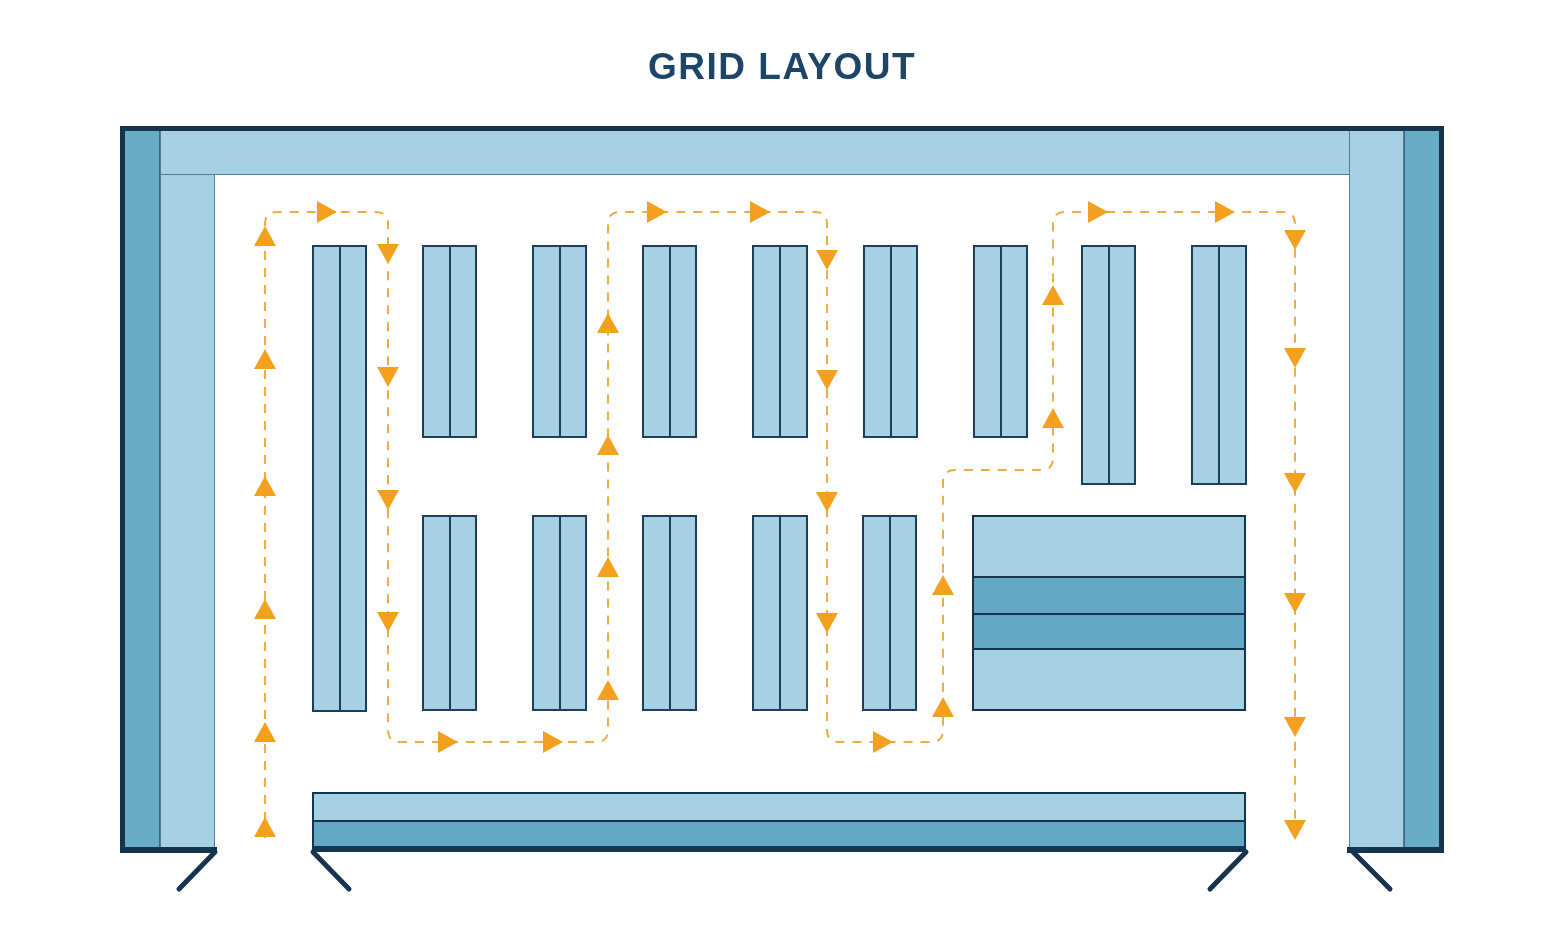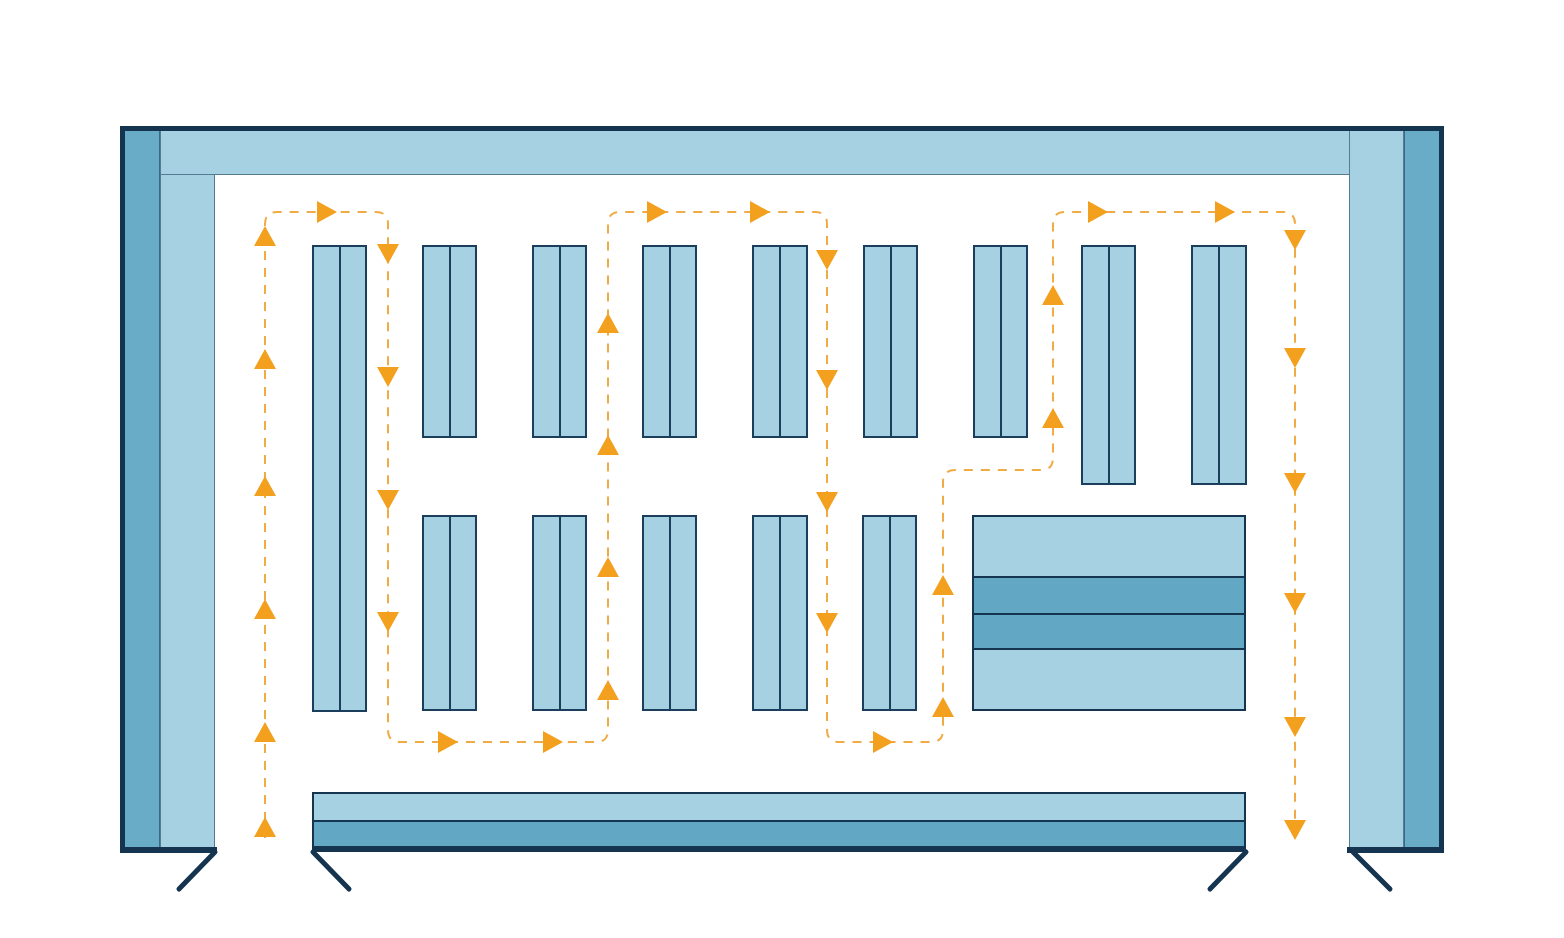--- a/index.html
+++ b/index.html
@@ -24,20 +24,21 @@
   .block { border:2px solid #14344F; display:flex; flex-direction:column; }
   .band { width:100%; }
   .band + .band { border-top:2px solid #14344F; box-sizing:border-box; }
   .counter { border:2px solid #14344F; border-bottom:6px solid #14344F; display:flex; flex-direction:column; }
   svg.overlay { position:absolute; left:0; top:0; pointer-events:none; }
 </style>
 </head>
 <body>
 
 <div class="page">
+  <h1 class="title">GRID LAYOUT</h1>
   <div id="diagram" class="abs" style="left:0;top:0;width:1564px;height:938px;">
       <div class="abs strip" style="left: 122px; top: 128px; width: 38px; height: 722px; background: rgb(105, 172, 200);"></div>
       <div class="abs strip" style="left: 160px; top: 128px; width: 55px; height: 722px; background: rgb(165, 209, 227);"></div>
       <div class="abs strip" style="left: 160px; top: 128px; width: 1245px; height: 47px; background: rgb(165, 209, 227);"></div>
       <div class="abs strip" style="left: 1349px; top: 128px; width: 55px; height: 722px; background: rgb(165, 209, 227);"></div>
       <div class="abs strip" style="left: 1404px; top: 128px; width: 38px; height: 722px; background: rgb(105, 172, 200);"></div>
       <div class="abs outer-border" style="left: 120px; top: 126px; width: 1324px; height: 726px;"></div>
       <div class="abs edge" style="left: 120px; top: 847px; width: 97px; height: 6px; background: rgb(20, 52, 79);"></div>
       <div class="abs edge" style="left: 1347px; top: 847px; width: 97px; height: 6px; background: rgb(20, 52, 79);"></div>
       <div class="abs shelf" style="left: 312px; top: 245px; width: 55px; height: 467px;">

